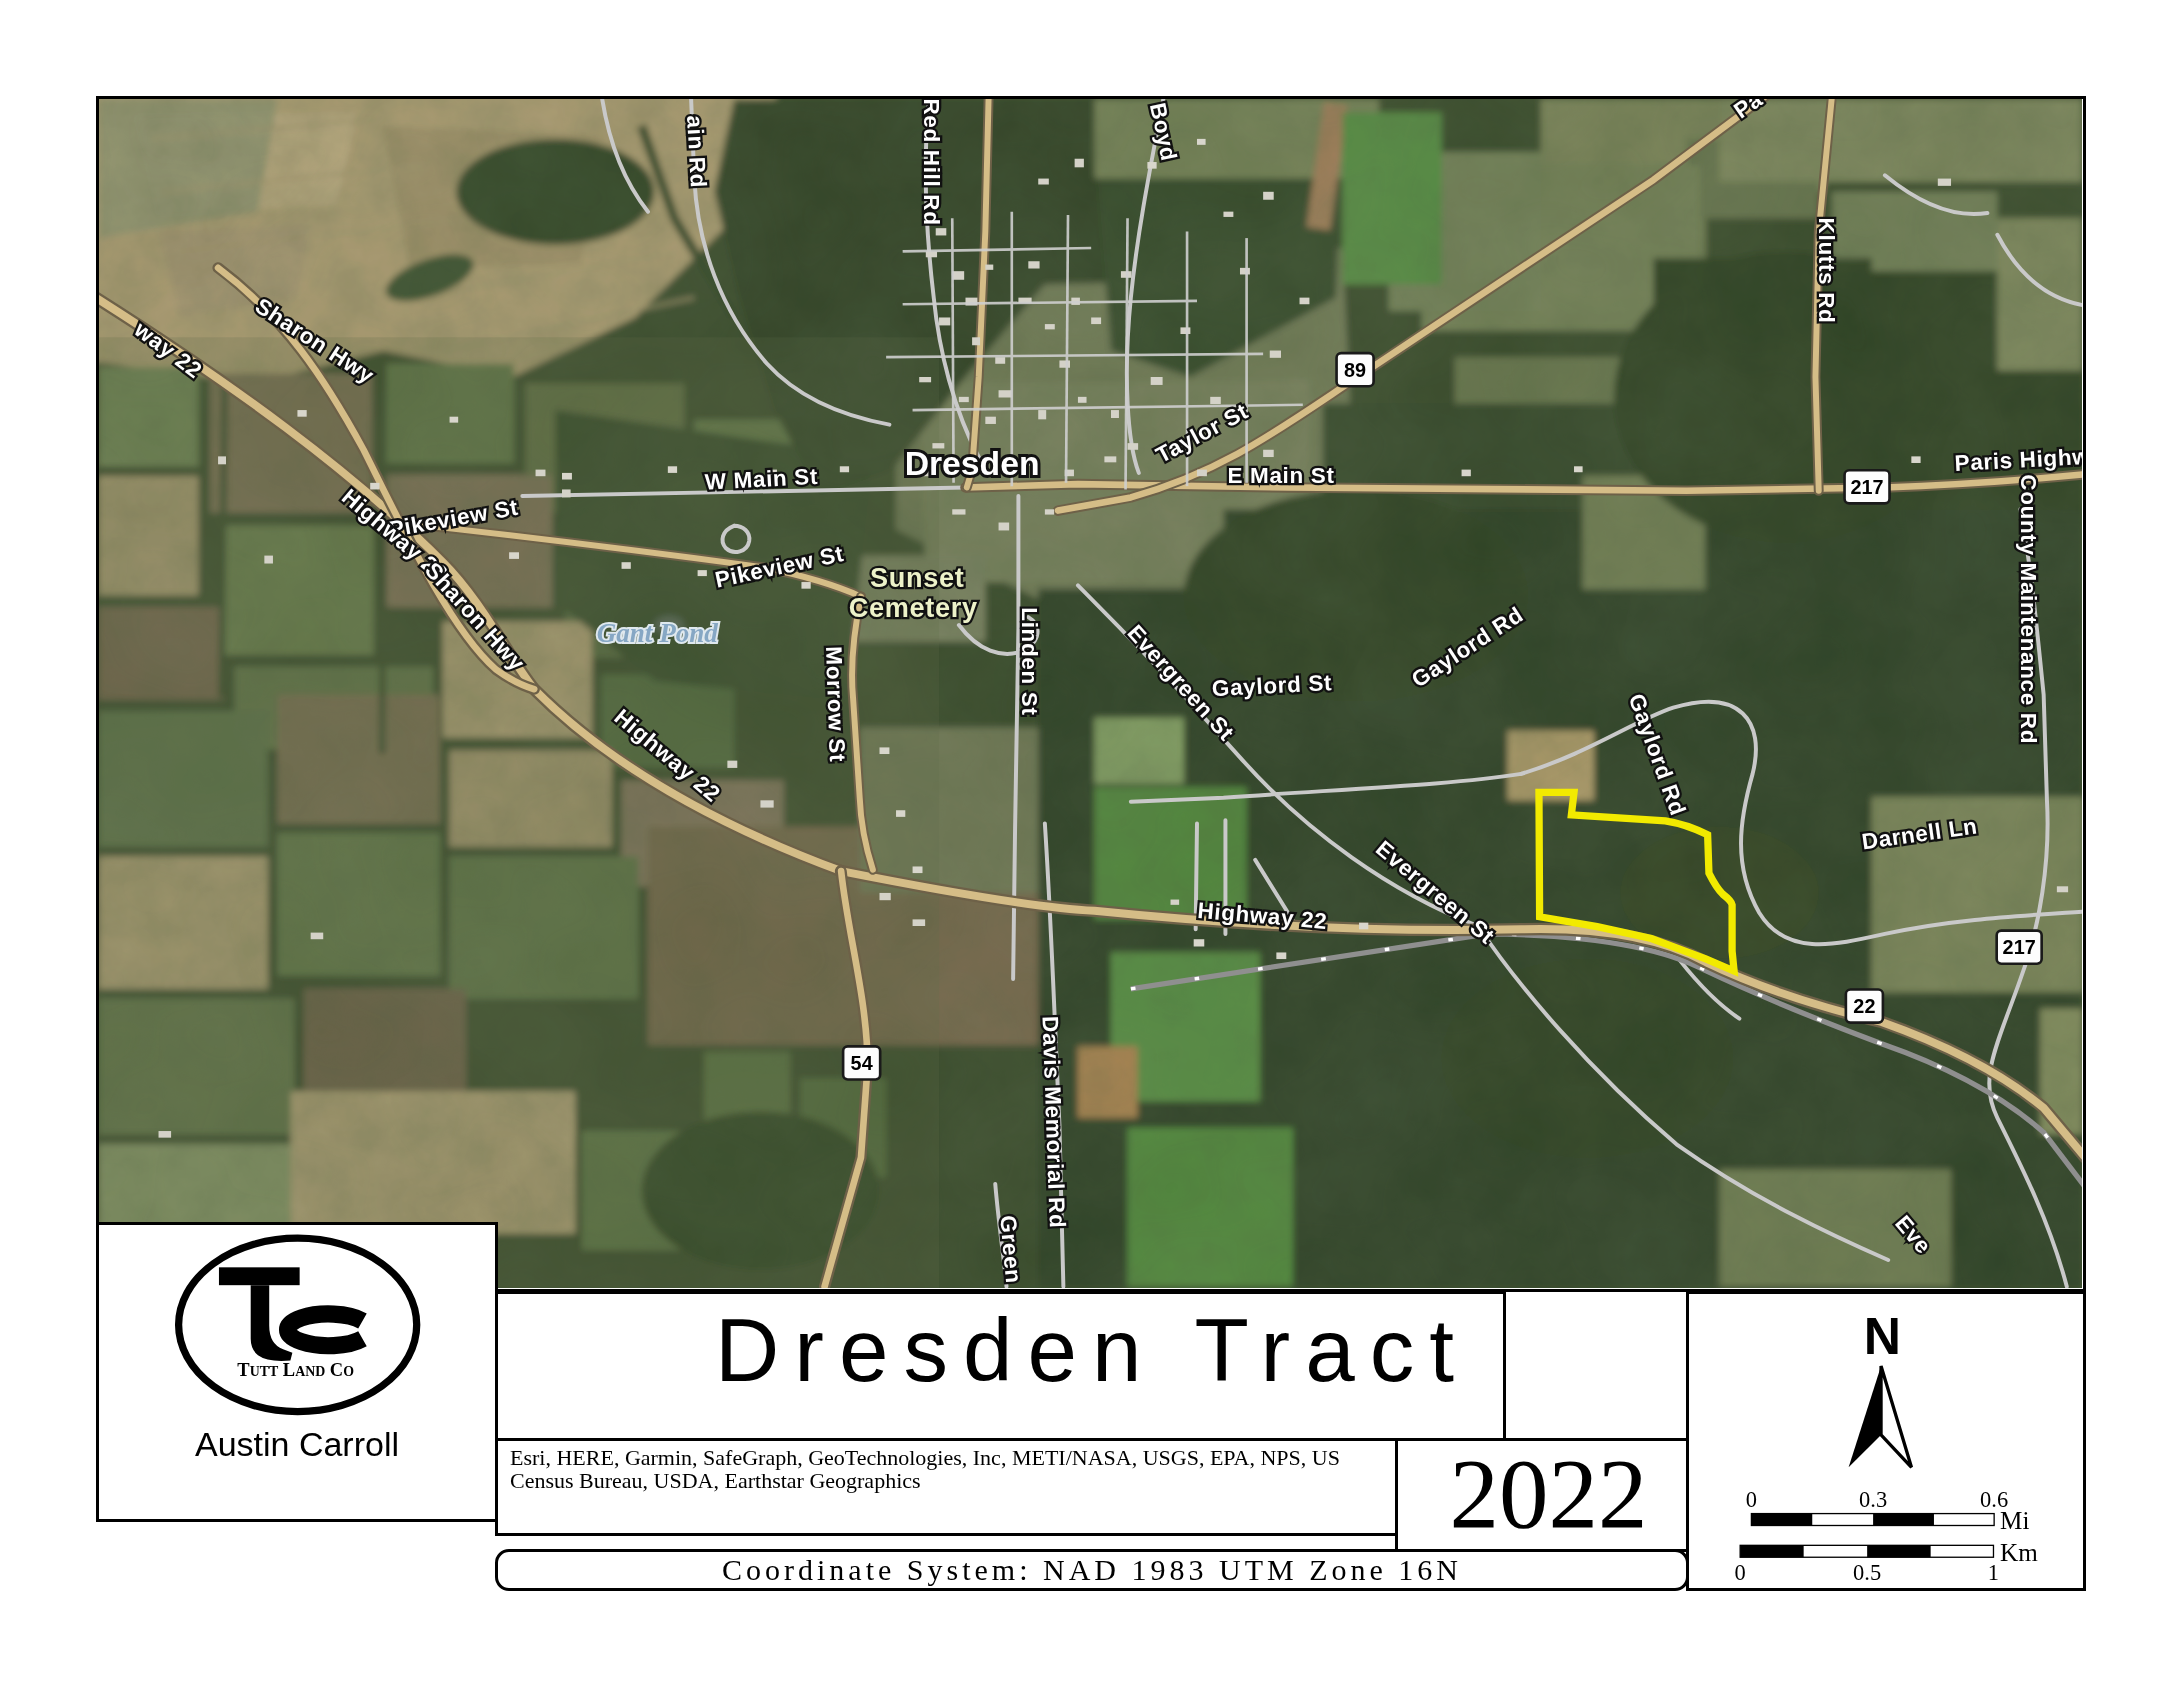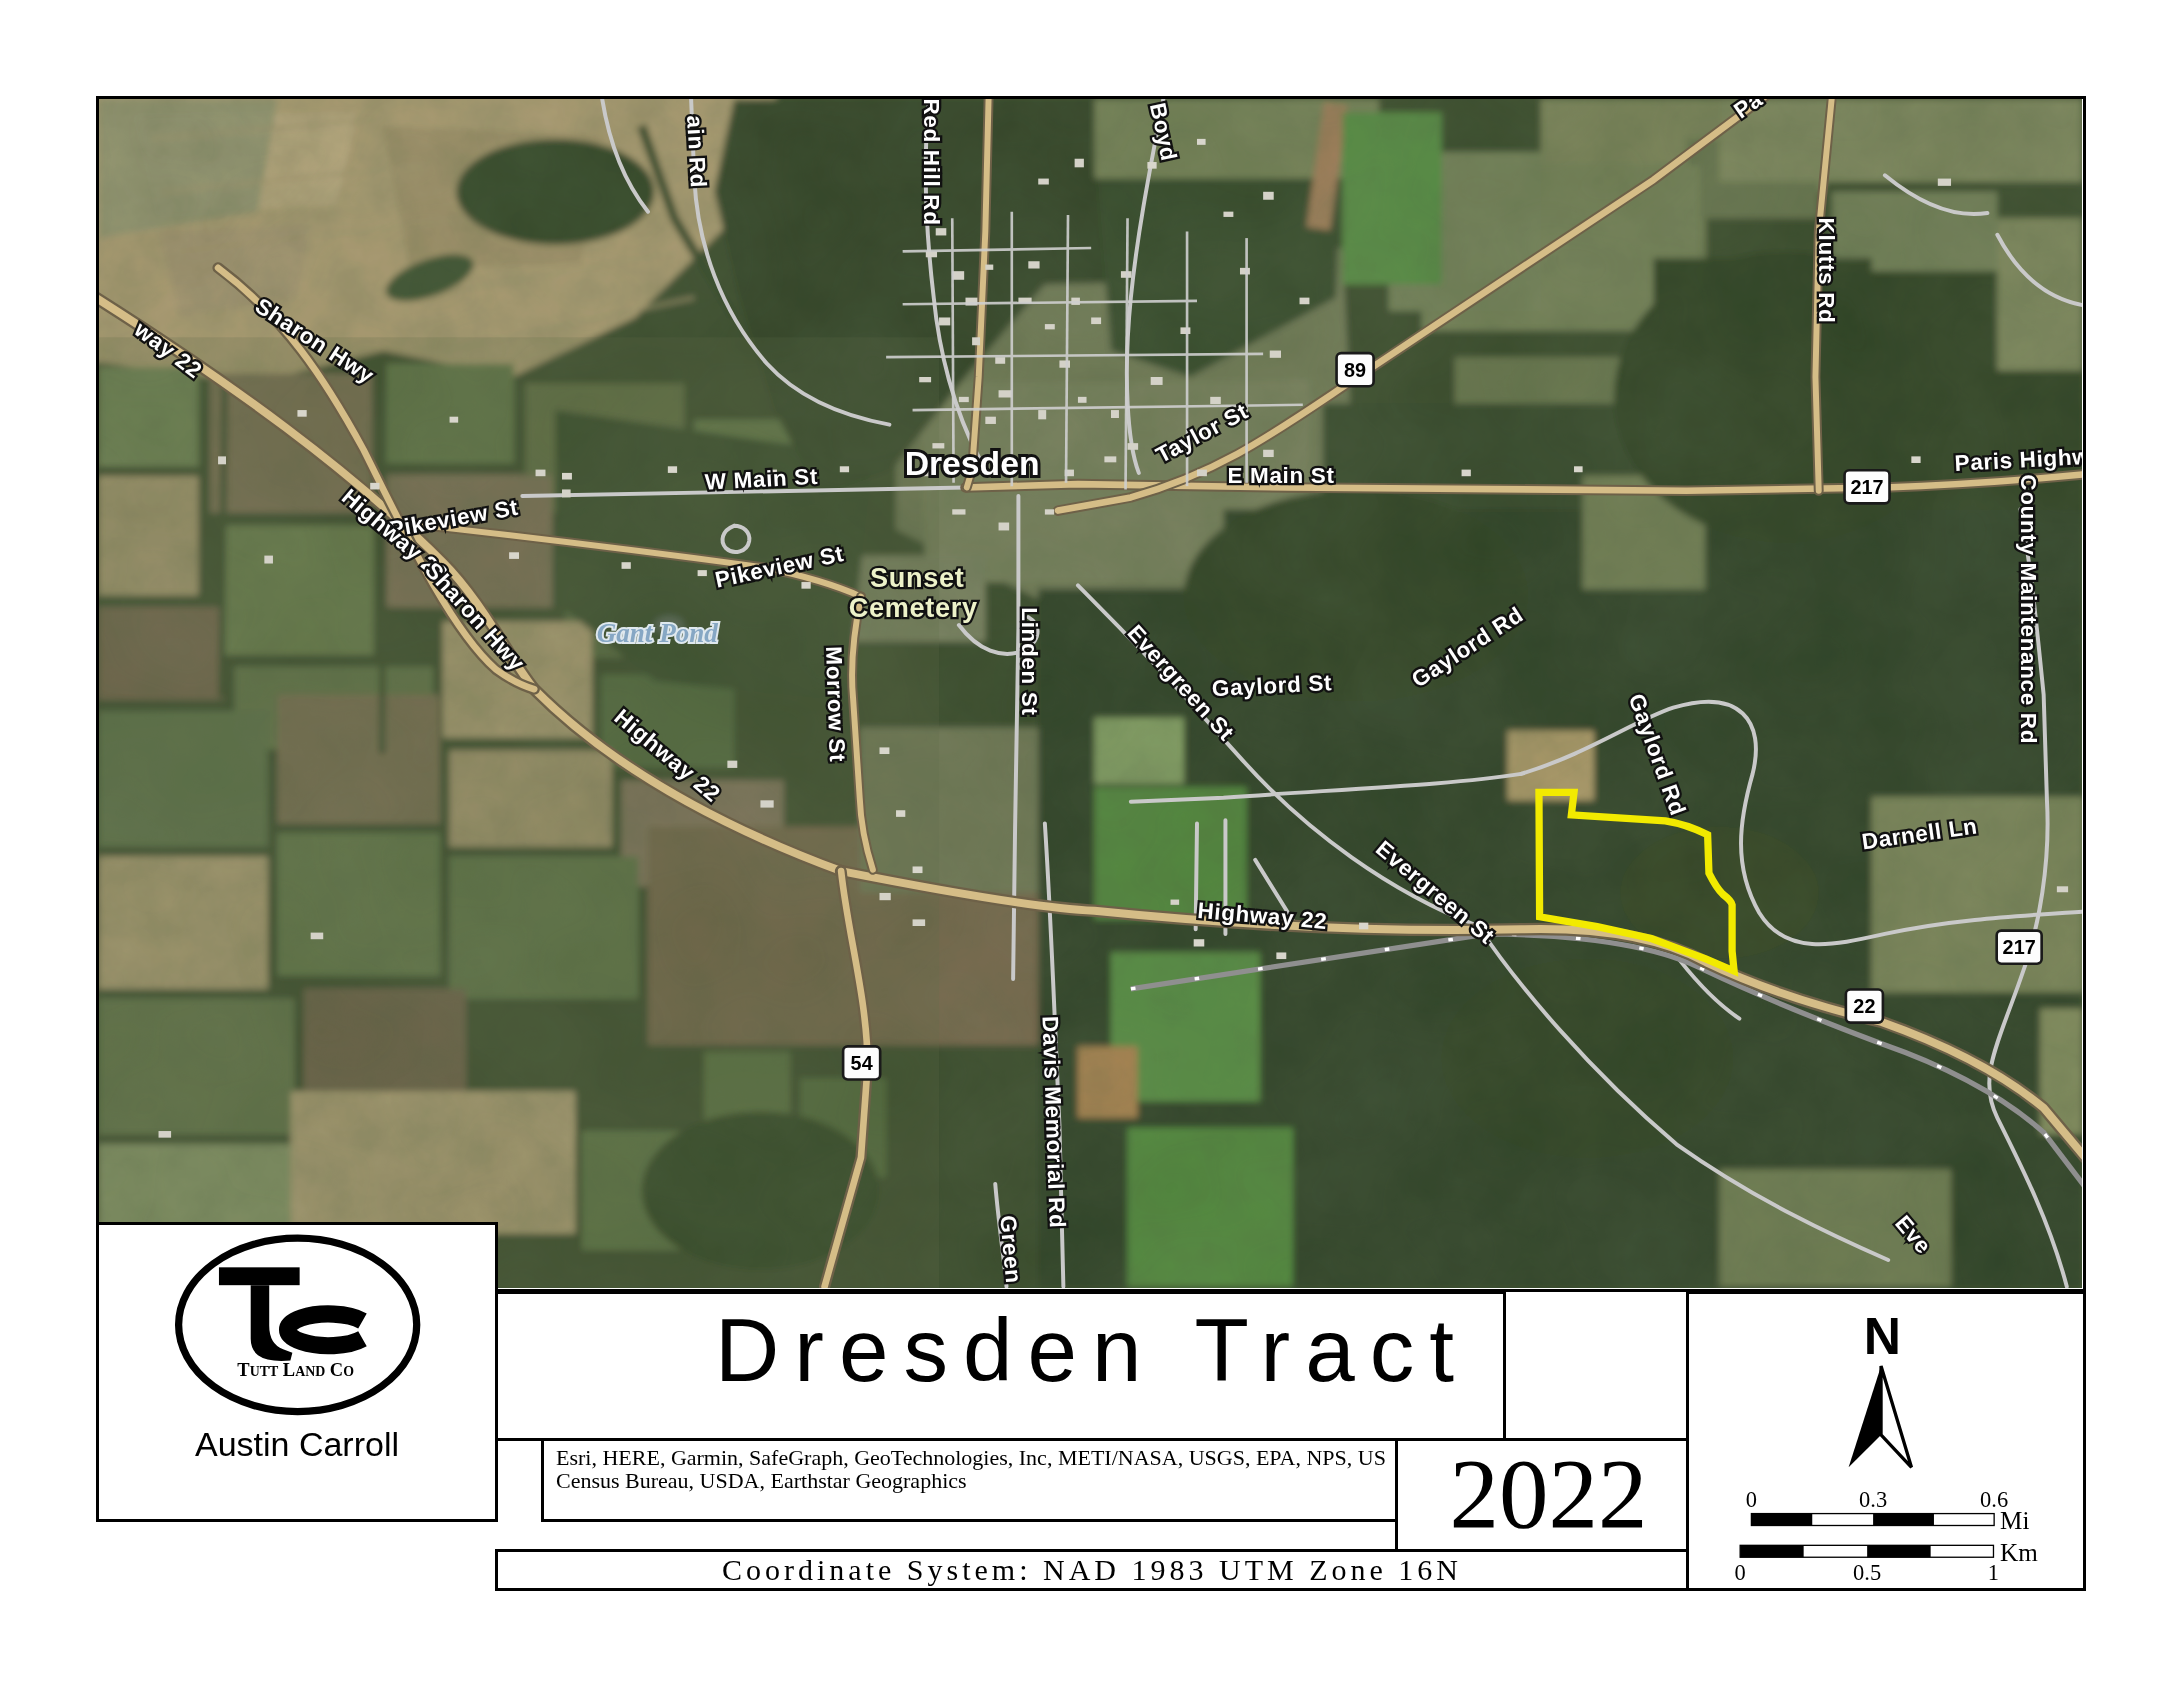--- a/index.html
+++ b/index.html
@@ -333,29 +333,29 @@
   <path d="M398,145 A 62 24 0 1 0 398,172" fill="none" stroke="#000" stroke-width="26"></path>
   <text x="297" y="228" text-anchor="middle" font-family="Liberation Serif,serif" font-weight="bold" font-size="28" fill="#000">T<tspan font-size="21">UTT</tspan> L<tspan font-size="21">AND</tspan> C<tspan font-size="21">O</tspan></text>
 </svg>
 <div style="position:absolute;left:0;top:200px;width:396px;text-align:center;font-size:34px;color:#000;">Austin Carroll</div>
 </div>
 
 <div class="box" style="left:495px;top:1291px;width:1011px;height:150px;">
 <div style="position:absolute;left:0;top:4.6px;width:1188px;text-align:center;font-size:89px;letter-spacing:15px;color:#000;">Dresden Tract</div>
 </div>
 
-<div class="box ser" style="left:495px;top:1438px;width:903px;height:84px;margin-left:46px;">
+<div class="box ser" style="left:495px;top:1438px;width:903px;height:98px;">
 <div style="position:absolute;left:12px;top:5.3px;width:880px;font-size:22px;line-height:23px;color:#000;white-space:nowrap;">Esri, HERE, Garmin, SafeGraph, GeoTechnologies, Inc, METI/NASA, USGS, EPA, NPS, US<br>Census Bureau, USDA, Earthstar Geographics</div>
 </div>
 
 <div class="box ser" style="left:1395px;top:1438px;width:294px;height:114px;">
 <div style="position:absolute;left:6.6px;top:-4px;width:288px;text-align:center;font-size:99px;color:#000;">2022</div>
 </div>
 
-<div class="box ser" style="left:495px;top:1549px;width:1194px;height:42px;">
+<div class="box ser" style="left:495px;top:1549px;width:1194px;height:42px;border-radius:14px;">
 <div style="position:absolute;left:0;top:1.3px;width:1188px;text-align:center;font-size:30px;letter-spacing:4px;color:#000;">Coordinate System: NAD 1983 UTM Zone 16N</div>
 </div>
 
 <div class="box" style="left:1686px;top:1291px;width:400px;height:300px;">
 <svg width="394" height="293" viewBox="0 0 595 443">
   <text x="292" y="90" text-anchor="middle" font-size="78" font-weight="bold" fill="#000" font-family="Liberation Sans,sans-serif">N</text>
   <polygon points="290,109 241,262 290,213" fill="#000"></polygon>
   <polygon points="290,109 290,213 336,262" fill="#fff" stroke="#000" stroke-width="5"></polygon>
 
   <g font-family="Liberation Serif,serif" font-size="34" fill="#000">

